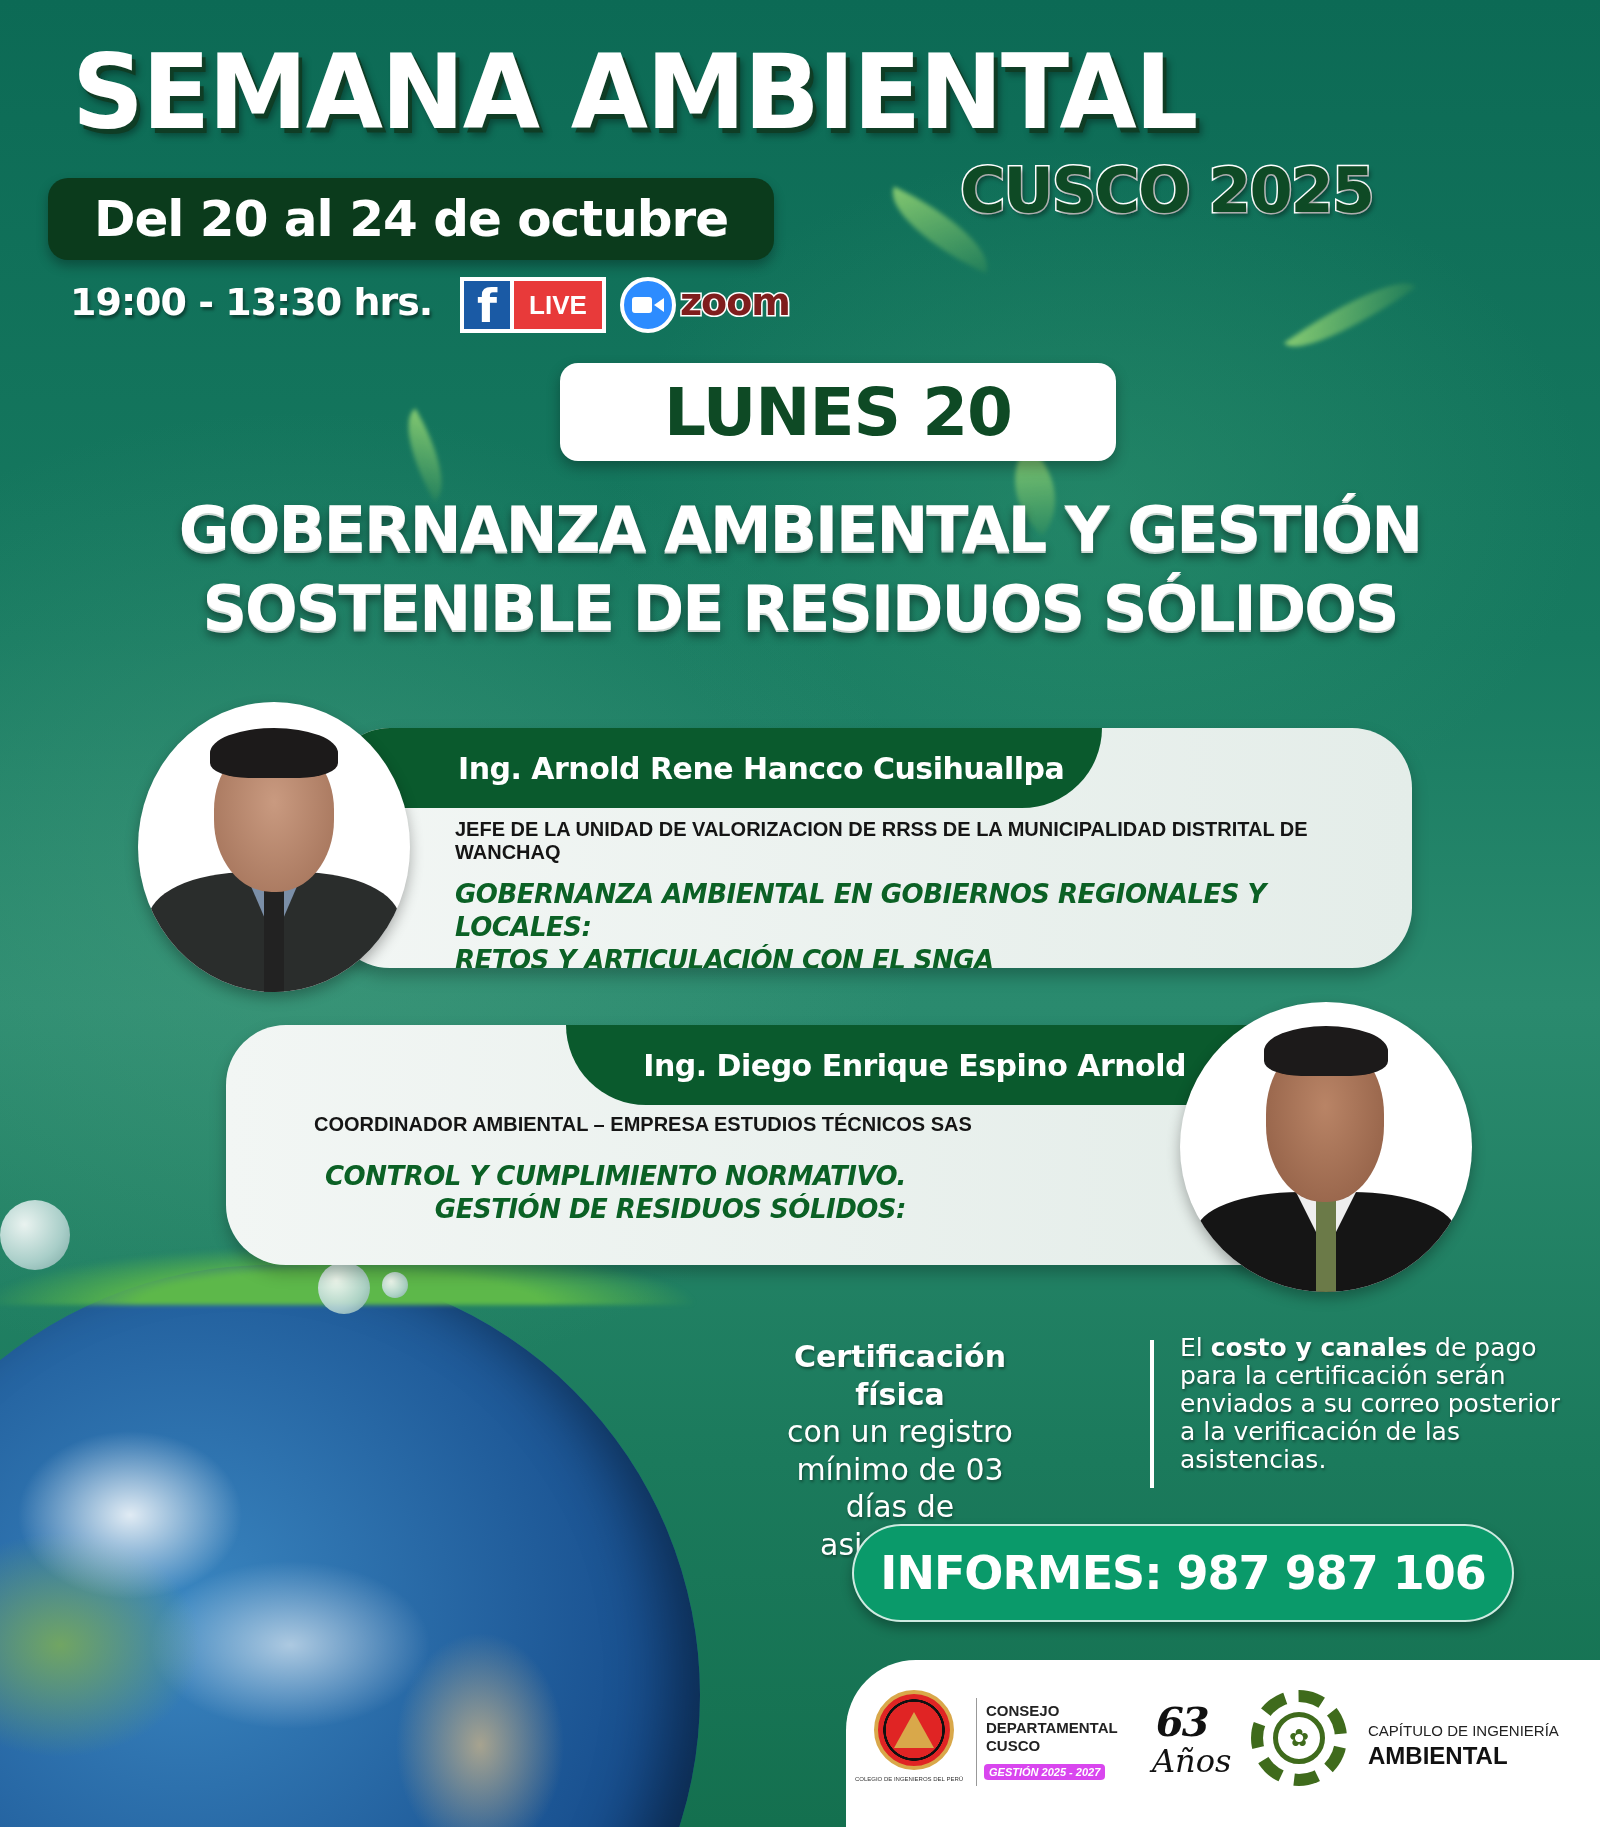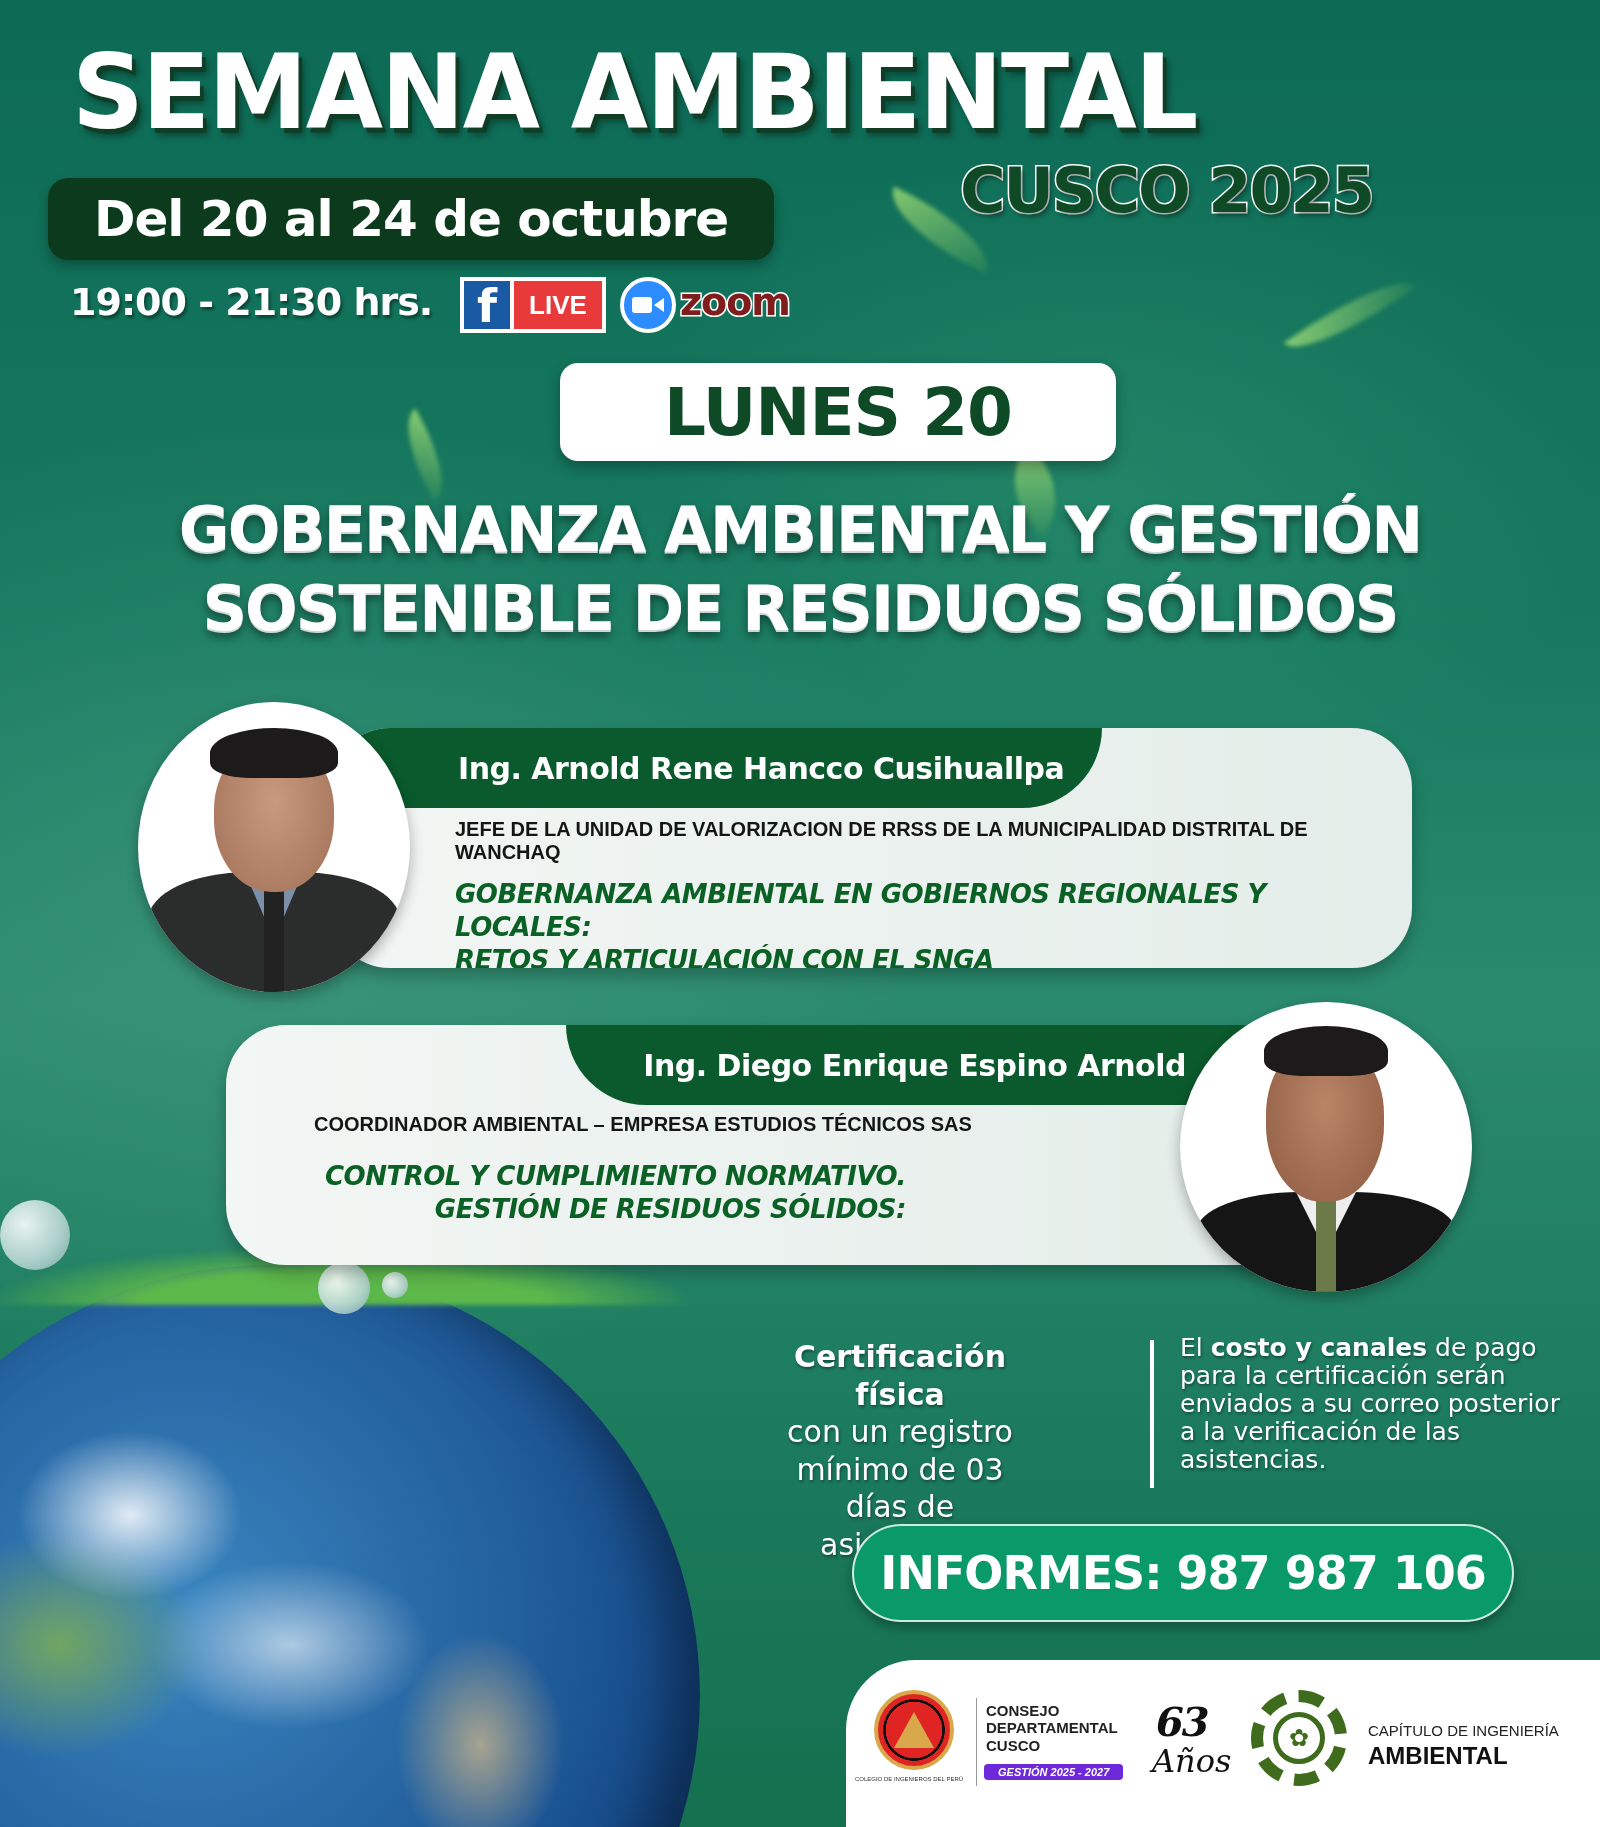--- a/index.html
+++ b/index.html
@@ -180,21 +180,21 @@
   .cip-logo {
     position: absolute; left: 28px; top: 30px; width: 80px; height: 80px; border-radius: 50%;
     background: radial-gradient(circle, #e02424 55%, #111 56%, #111 60%, #e02424 61%);
     border: 4px solid #d9a84a;
     display: flex; align-items: center; justify-content: center;
   }
   .cip-tri { width: 0; height: 0; border-left: 20px solid transparent; border-right: 20px solid transparent; border-bottom: 36px solid #d9a84a; }
   .cip-caption { position: absolute; left: 8px; top: 116px; font-size: 6px; color: #333; width: 110px; text-align: center; }
   .vline { position: absolute; left: 130px; top: 38px; width: 1px; height: 88px; background: #999; }
   .consejo { position: absolute; left: 140px; top: 42px; font-weight: 700; font-size: 15px; line-height: 1.15; color: #222; }
-  .gestion { position: absolute; left: 138px; top: 104px; background: #6d28d9; color: #fff; font-size: 11px; font-weight: 700; font-style: italic; padding: 2px 14px; border-radius: 4px; }
+  .gestion { position: absolute; left: 138px; top: 104px; background: #d946ef; color: #fff; font-size: 11px; font-weight: 700; font-style: italic; padding: 2px 5px; border-radius: 4px; }
   .anos-num { position: absolute; left: 310px; top: 38px; font-size: 40px; font-weight: 900; font-style: italic; color: #111; font-family: "DejaVu Serif", serif; letter-spacing: -2px; }
   .anos-txt { position: absolute; left: 306px; top: 82px; font-size: 32px; font-style: italic; color: #111; font-family: "DejaVu Serif", serif; }
   .gear {
     position: absolute; left: 405px; top: 30px; width: 96px; height: 96px; border-radius: 50%;
     border: 12px dashed #3f6b1c; background: #fff;
     display: flex; align-items: center; justify-content: center;
   }
   .gear-inner { width: 52px; height: 52px; border-radius: 50%; border: 5px solid #3f6b1c; display: flex; align-items: center; justify-content: center; color: #3f6b1c; font-size: 24px; }
   .cap-small { position: absolute; left: 522px; top: 62px; font-size: 15px; color: #222; }
   .cap-big { position: absolute; left: 522px; top: 82px; font-size: 24px; font-weight: 700; color: #111; }
@@ -205,21 +205,21 @@
 <div class="leaf" style="left:880px;top:210px;width:120px;height:40px;transform:rotate(25deg);"></div>
 <div class="leaf" style="left:1280px;top:300px;width:140px;height:30px;transform:rotate(-35deg);"></div>
 <div class="leaf" style="left:380px;top:440px;width:90px;height:30px;transform:rotate(60deg);"></div>
 <div class="leaf" style="left:1000px;top:460px;width:70px;height:60px;transform:rotate(40deg);"></div>
 
 <div class="abs title">SEMANA AMBIENTAL</div>
 <div class="abs subtitle">CUSCO 2025</div>
 <div class="abs date-pill">
   <span>Del 20 al 24 de octubre</span>
 </div>
-<div class="abs time">19:00 - 21:30 hrs.</div>
+<div class="abs time">19:00 - 13:30 hrs.</div>
 <div class="abs fb-live">
   <div class="fb-box">f</div>
   <div class="live-box">LIVE</div>
 </div>
 <div class="abs zoom-circle">
   <svg width="32" height="20" viewBox="0 0 32 20">
     <rect x="0" y="2" width="20" height="16" rx="3" fill="#fff"></rect>
     <polygon points="22,10 32,3 32,17" fill="#fff"></polygon>
   </svg>
 </div>

